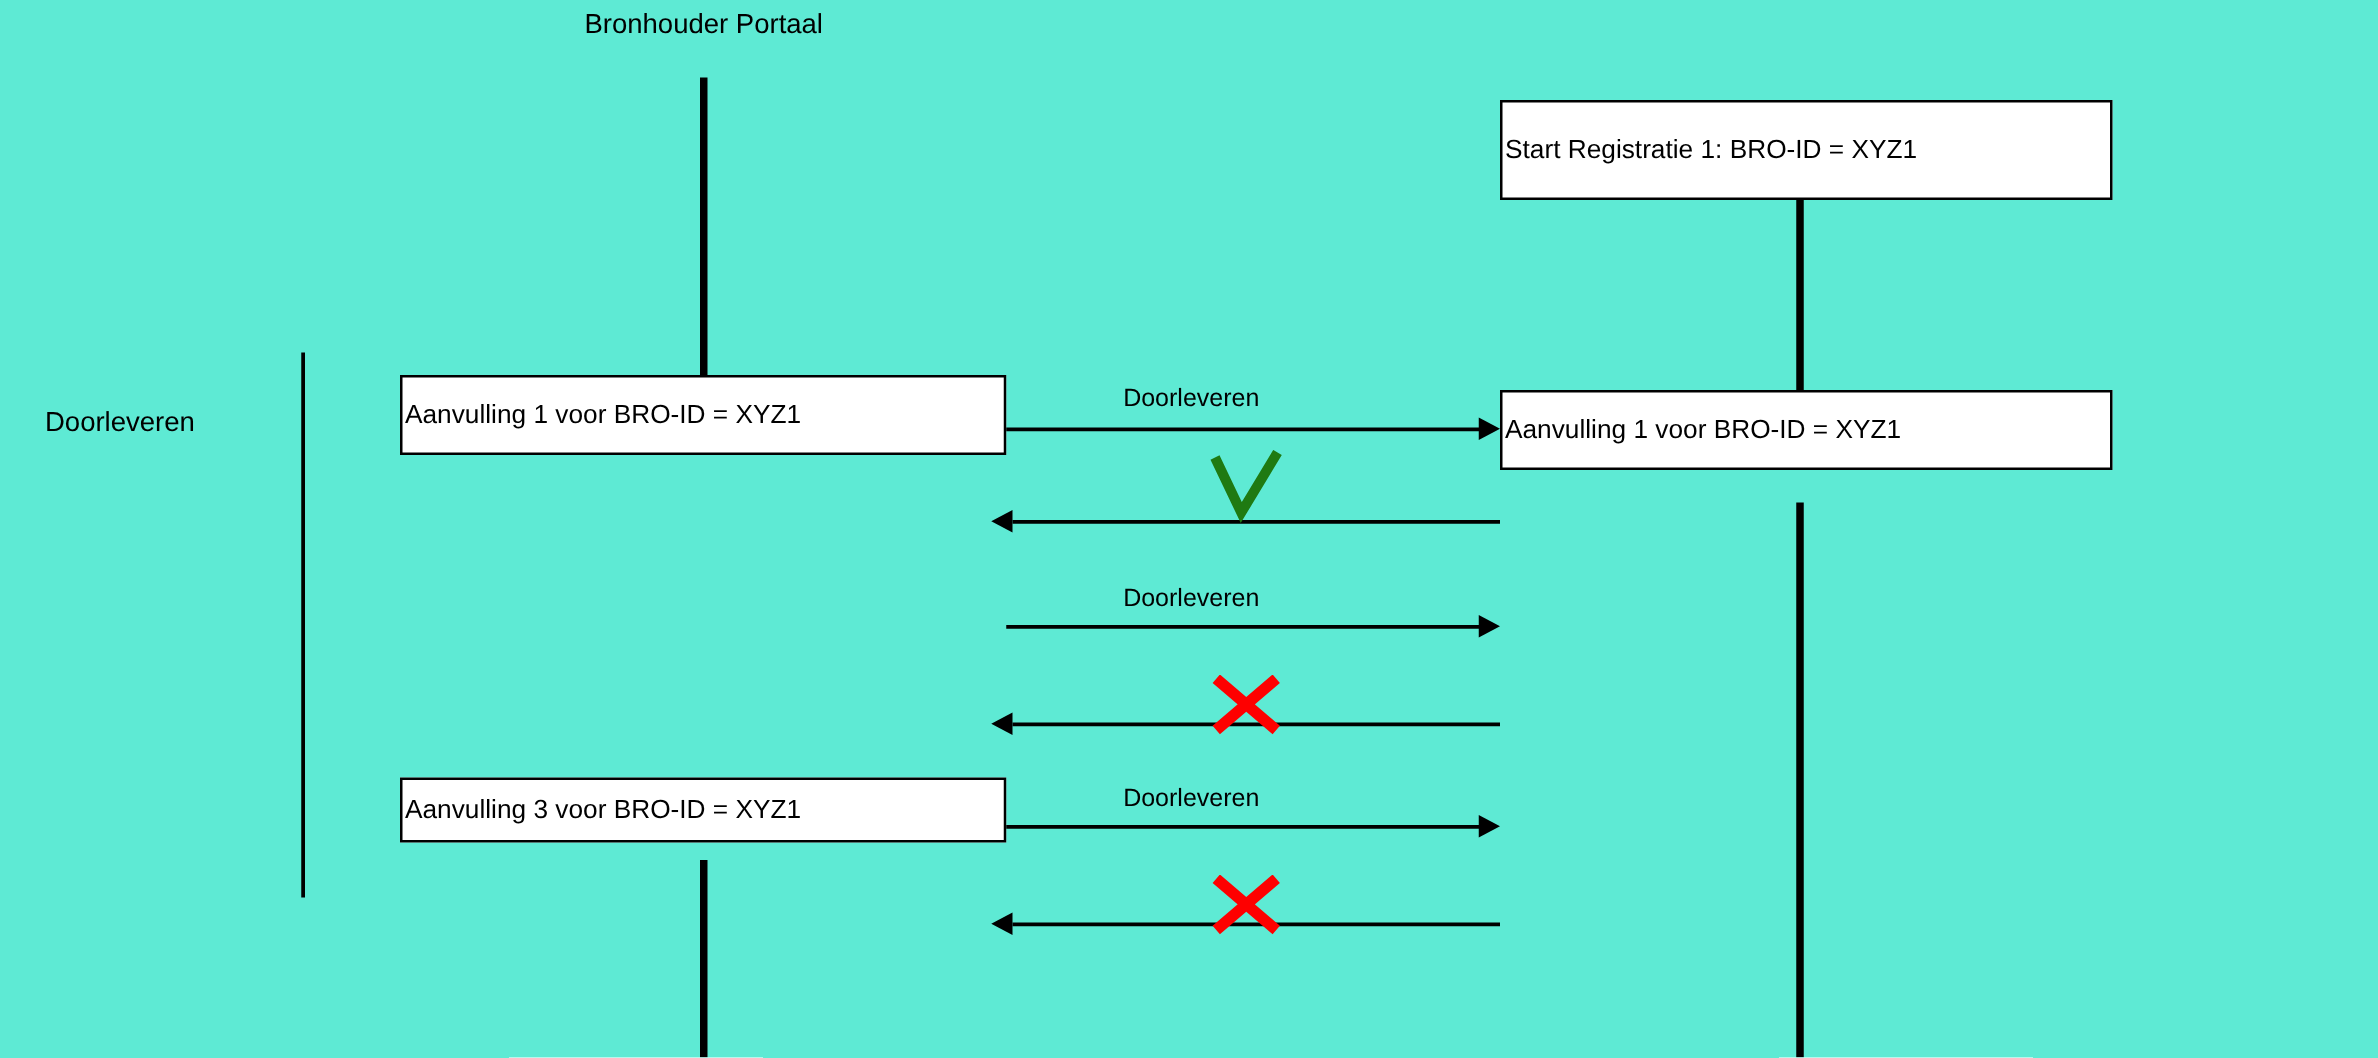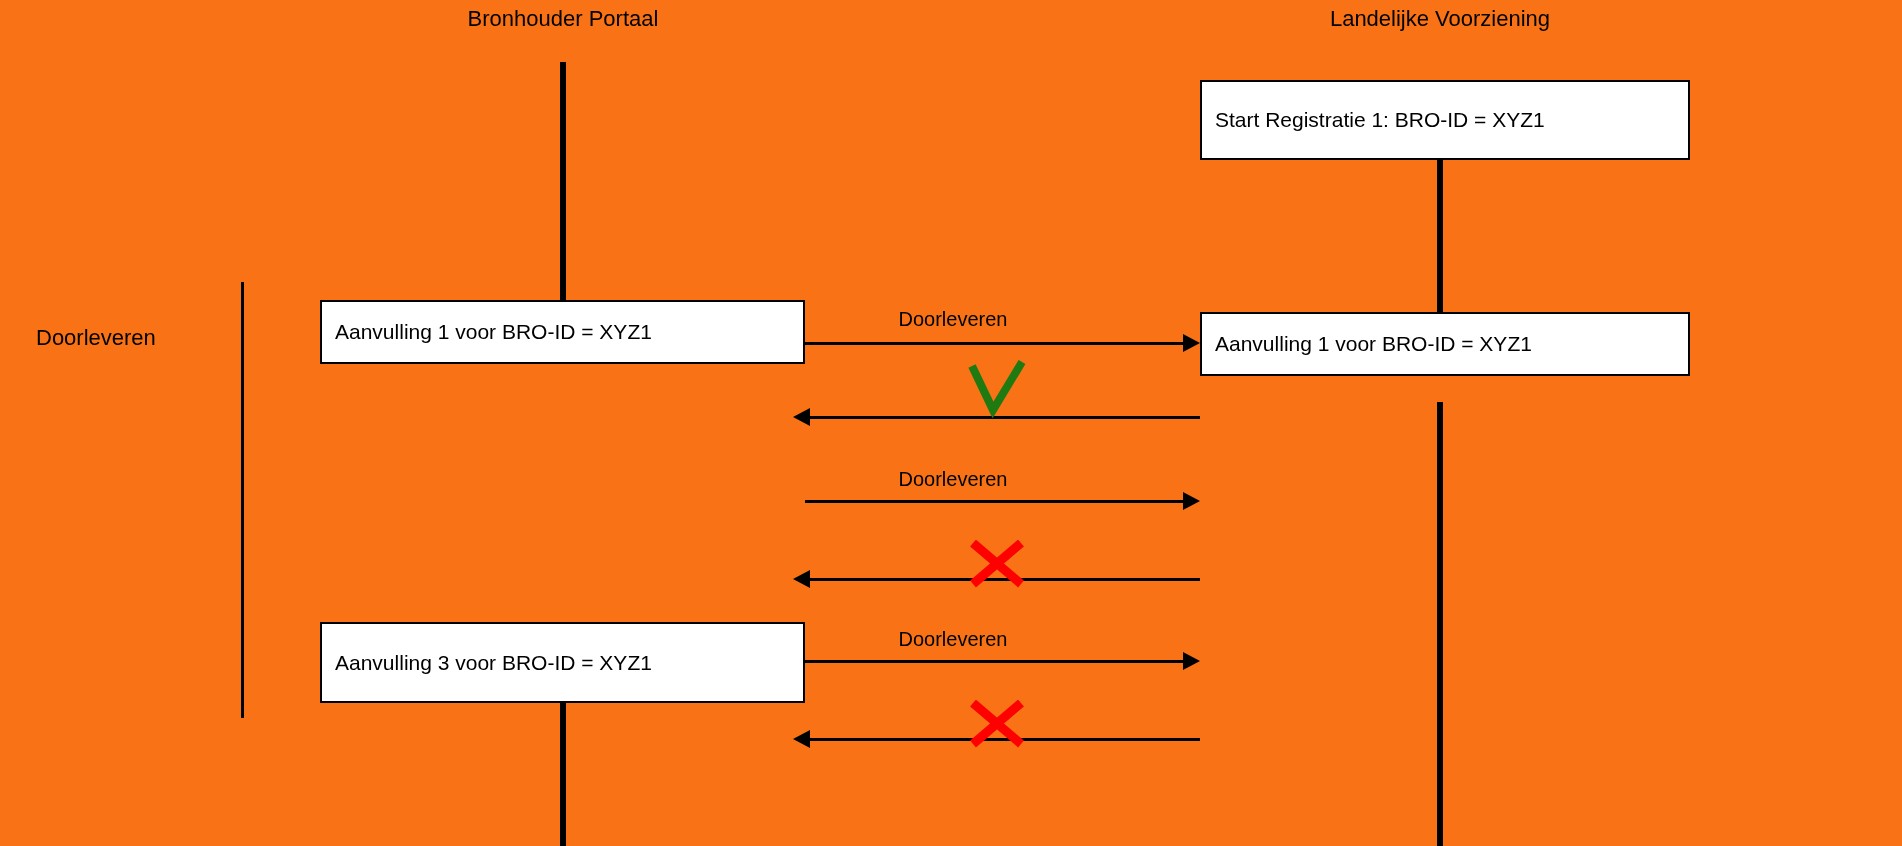--- a/index.html
+++ b/index.html
@@ -5,21 +5,21 @@
   html,body{margin:0;padding:0;background:#ffffff;}
   body{
     font-family:"Liberation Sans", sans-serif;
     color:#000000;
     -webkit-font-smoothing:antialiased;
   }
   #canvas{
     position:relative;
     width:1902px;
     height:846px;
-    background:#f97316;
+    background:#5eead4;
     overflow:hidden;
   }
   .lifeline-title{
     position:absolute;
     font-size:22px;
     color:#000;
     white-space:nowrap;
     text-align:center;
     letter-spacing:0px;
   }
@@ -32,21 +32,21 @@
     position:absolute;
     box-sizing:border-box;
     border:2.5px solid #000000;
     background:#ffffff;
     display:flex;
     align-items:center;
   }
   .msgbox span{
     font-size:21px;
     color:#000;
-    padding-left:13px;
+    padding-left:2px;
     white-space:nowrap;
   }
   .arrow-line{
     position:absolute;
     height:3px;
     background:#000000;
   }
   .arrow-head{
     position:absolute;
     width:0;height:0;
@@ -91,21 +91,20 @@
   }
   .mark svg{display:block;}
 </style>
 </head>
 <body>
 
 <div id="canvas">
 
   <div class="lifeline-title" style="left:330px; top:6px; width:466px;">Bronhouder Portaal</div>
 
-  <div class="lifeline-title" style="left:1207px; top:6px; width:466px;">Landelijke Voorziening</div>
 
   <div class="lifeline" style="left:560px; top:62px; height:240px;"></div>
 
   <div class="lifeline" style="left:560px; top:688px; height:158px;"></div>
 
   <div class="lifeline" style="left:1437px; top:160px; height:152px;"></div>
 
   <div class="lifeline" style="left:1437px; top:402px; height:444px;"></div>
 
   <div class="msgbox" style="left:1200px; top:80px; width:490px; height:80px;">
@@ -143,21 +142,21 @@
 
   <div class="arrow-line" style="left:810px; top:578px; width:390px;"></div>
   <div class="arrow-head left" style="left:793px; top:570px;"></div>
 
   <div class="mark" style="left:968px; top:540px;">
     <svg width="60" height="48" viewBox="0 0 60 48">
       <path d="M 5 3 L 53 44 M 53 3 L 5 44" stroke="#fe0000" stroke-width="9" fill="none" stroke-linecap="butt"></path>
     </svg>
   </div>
 
-  <div class="msgbox" style="left:320px; top:622px; width:485px; height:81px;">
+  <div class="msgbox" style="left:320px; top:622px; width:485px; height:52px;">
     <span>Aanvulling 3 voor BRO-ID = XYZ1</span>
   </div>
 
   <div class="arrow-label" style="left:828px; top:628px; width:250px;">Doorleveren</div>
   <div class="arrow-line" style="left:805px; top:660px; width:380px;"></div>
   <div class="arrow-head right" style="left:1183px; top:652px;"></div>
 
   <div class="arrow-line" style="left:810px; top:738px; width:390px;"></div>
   <div class="arrow-head left" style="left:793px; top:730px;"></div>
 

